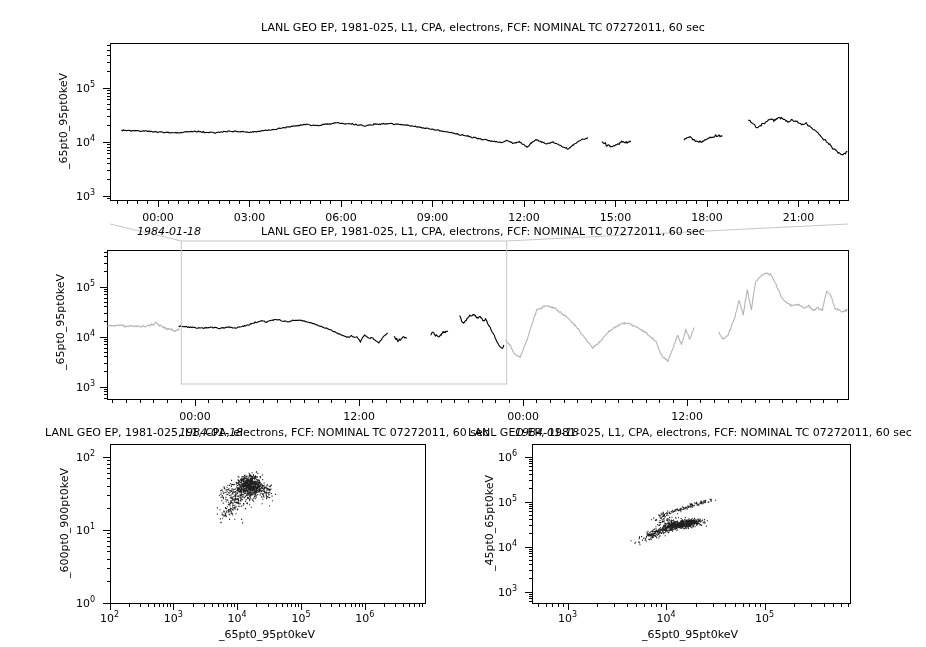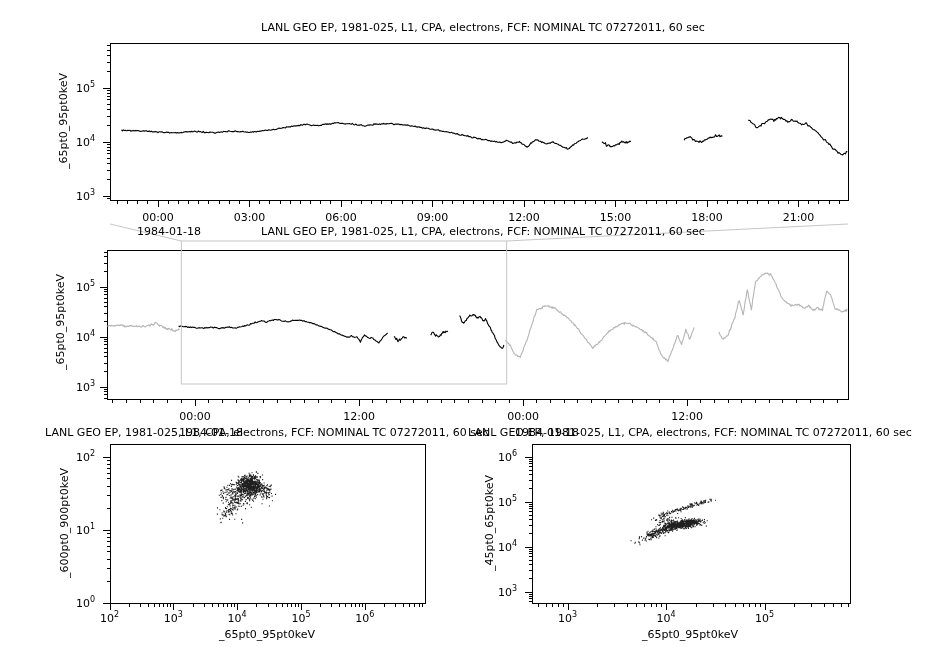--- a/index.html
+++ b/index.html
@@ -1,21 +1,21 @@
 <!DOCTYPE html>
 <html><head>
 <meta charset="utf-8">
 <style>
   html,body{margin:0;padding:0;background:#ffffff;}
   #canvas{position:relative;width:926px;height:647px;background:#ffffff;overflow:hidden;
           font-family:"DejaVu Sans","Liberation Sans",sans-serif;color:#000;}
   .lbl{position:absolute;font-size:11px;white-space:nowrap;line-height:1;}
   .ctr{transform:translate(-50%,-50%);}
   .vlbl{transform:translate(-50%,-50%) rotate(-90deg);}
-  .dte{transform:translateY(-50%);}
+  .dte{transform:translateY(-50%);font-style:italic;}
   #plot-svg{position:absolute;left:0;top:0;}
 </style>
 </head>
 <body>
 
 <div id="canvas">
 
   <svg id="plot-svg" width="926" height="647" viewBox="0 0 926 647">
       <rect x="110" y="43" width="738" height="157" fill="none" stroke="#000000" stroke-width="1" shape-rendering="crispEdges"></rect>
       <clipPath id="clip-top">

